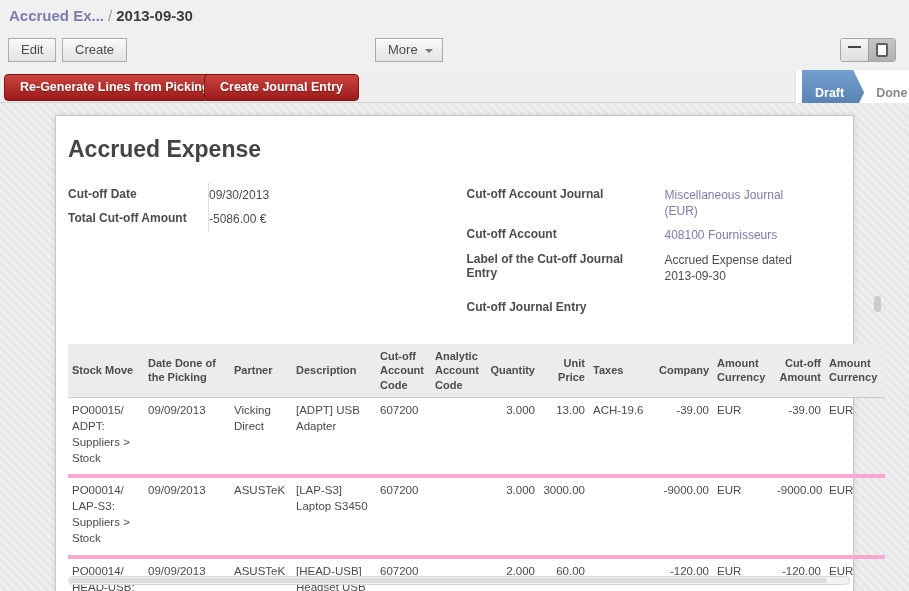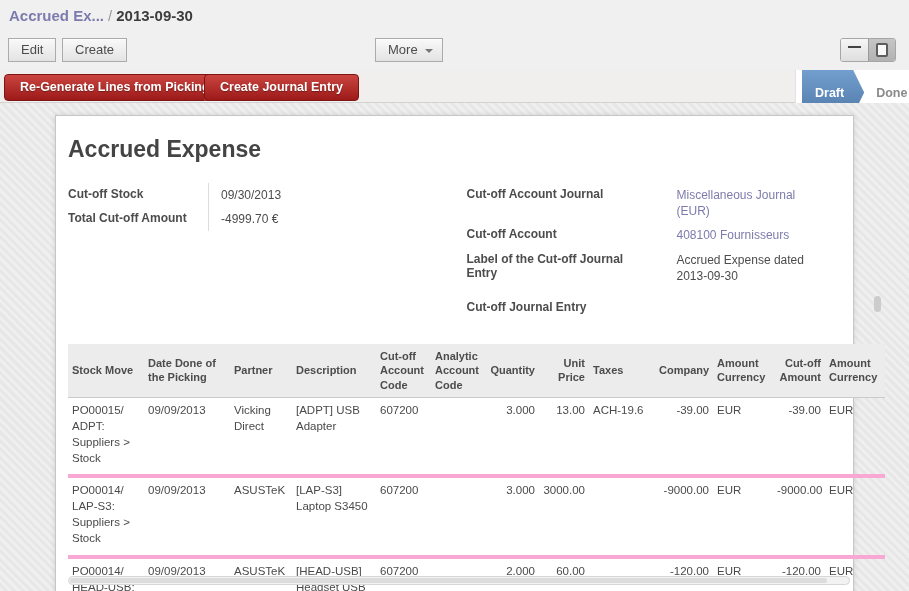--- a/index.html
+++ b/index.html
@@ -81,21 +81,21 @@
     padding:12px;
   }
   .sheet-title { font-size:23px; font-weight:bold; color:#444; margin:8px 0 20px; }
 
   .form-grid { display:flex; margin-bottom:26px; }
   .fgroup { width:50%; }
   .frow { display:flex; min-height:22px; }
   .flabel { font-size:12px; font-weight:bold; color:#4c4c4c; padding:4px 8px 4px 0; }
   .fgroup-left .flabel { width:140px; }
   .fgroup-right .flabel { width:198px;margin-left:12px; }
-  .fvalue { font-size:12px; color:#4c4c4c; padding:4px 0 4px 12px; width:150px; line-height:1.35; }
+  .fvalue { font-size:12px; color:#4c4c4c; padding:4px 0 4px 0; width:150px; line-height:1.35; }
   .fgroup-left .fvalue { border-left:1px solid #dcdcdc; }
   .fvalue.link { color:#7c7bad; cursor:pointer; }
   .frow-spaced { margin-top:8px; }
 
   
   .table-wrap { position:relative; }
   table.lines { table-layout:fixed; width:817px; border-collapse:collapse; }
   table.lines th {
     background:#ececec; color:#4c4c4c; font-size:11px; font-weight:bold;
     text-align:left; vertical-align:middle; padding:5px 4px; line-height:1.3;
@@ -152,26 +152,26 @@
   </div>
 </div>
 
 <div class="main">
   <div class="sheet">
     <div class="sheet-title">Accrued Expense</div>
 
     <div class="form-grid">
       <div class="fgroup fgroup-left">
         <div class="frow">
-          <div class="flabel">Cut-off Stock</div>
+          <div class="flabel">Cut-off Date</div>
           <div class="fvalue">09/30/2013</div>
         </div>
         <div class="frow">
           <div class="flabel">Total Cut-off Amount</div>
-          <div class="fvalue">-4999.70 €</div>
+          <div class="fvalue">-5086.00 €</div>
         </div>
       </div>
       <div class="fgroup fgroup-right">
         <div class="frow">
           <div class="flabel">Cut-off Account Journal</div>
           <div class="fvalue link">Miscellaneous Journal (EUR)</div>
         </div>
         <div class="frow">
           <div class="flabel">Cut-off Account</div>
           <div class="fvalue link">408100 Fournisseurs</div>

